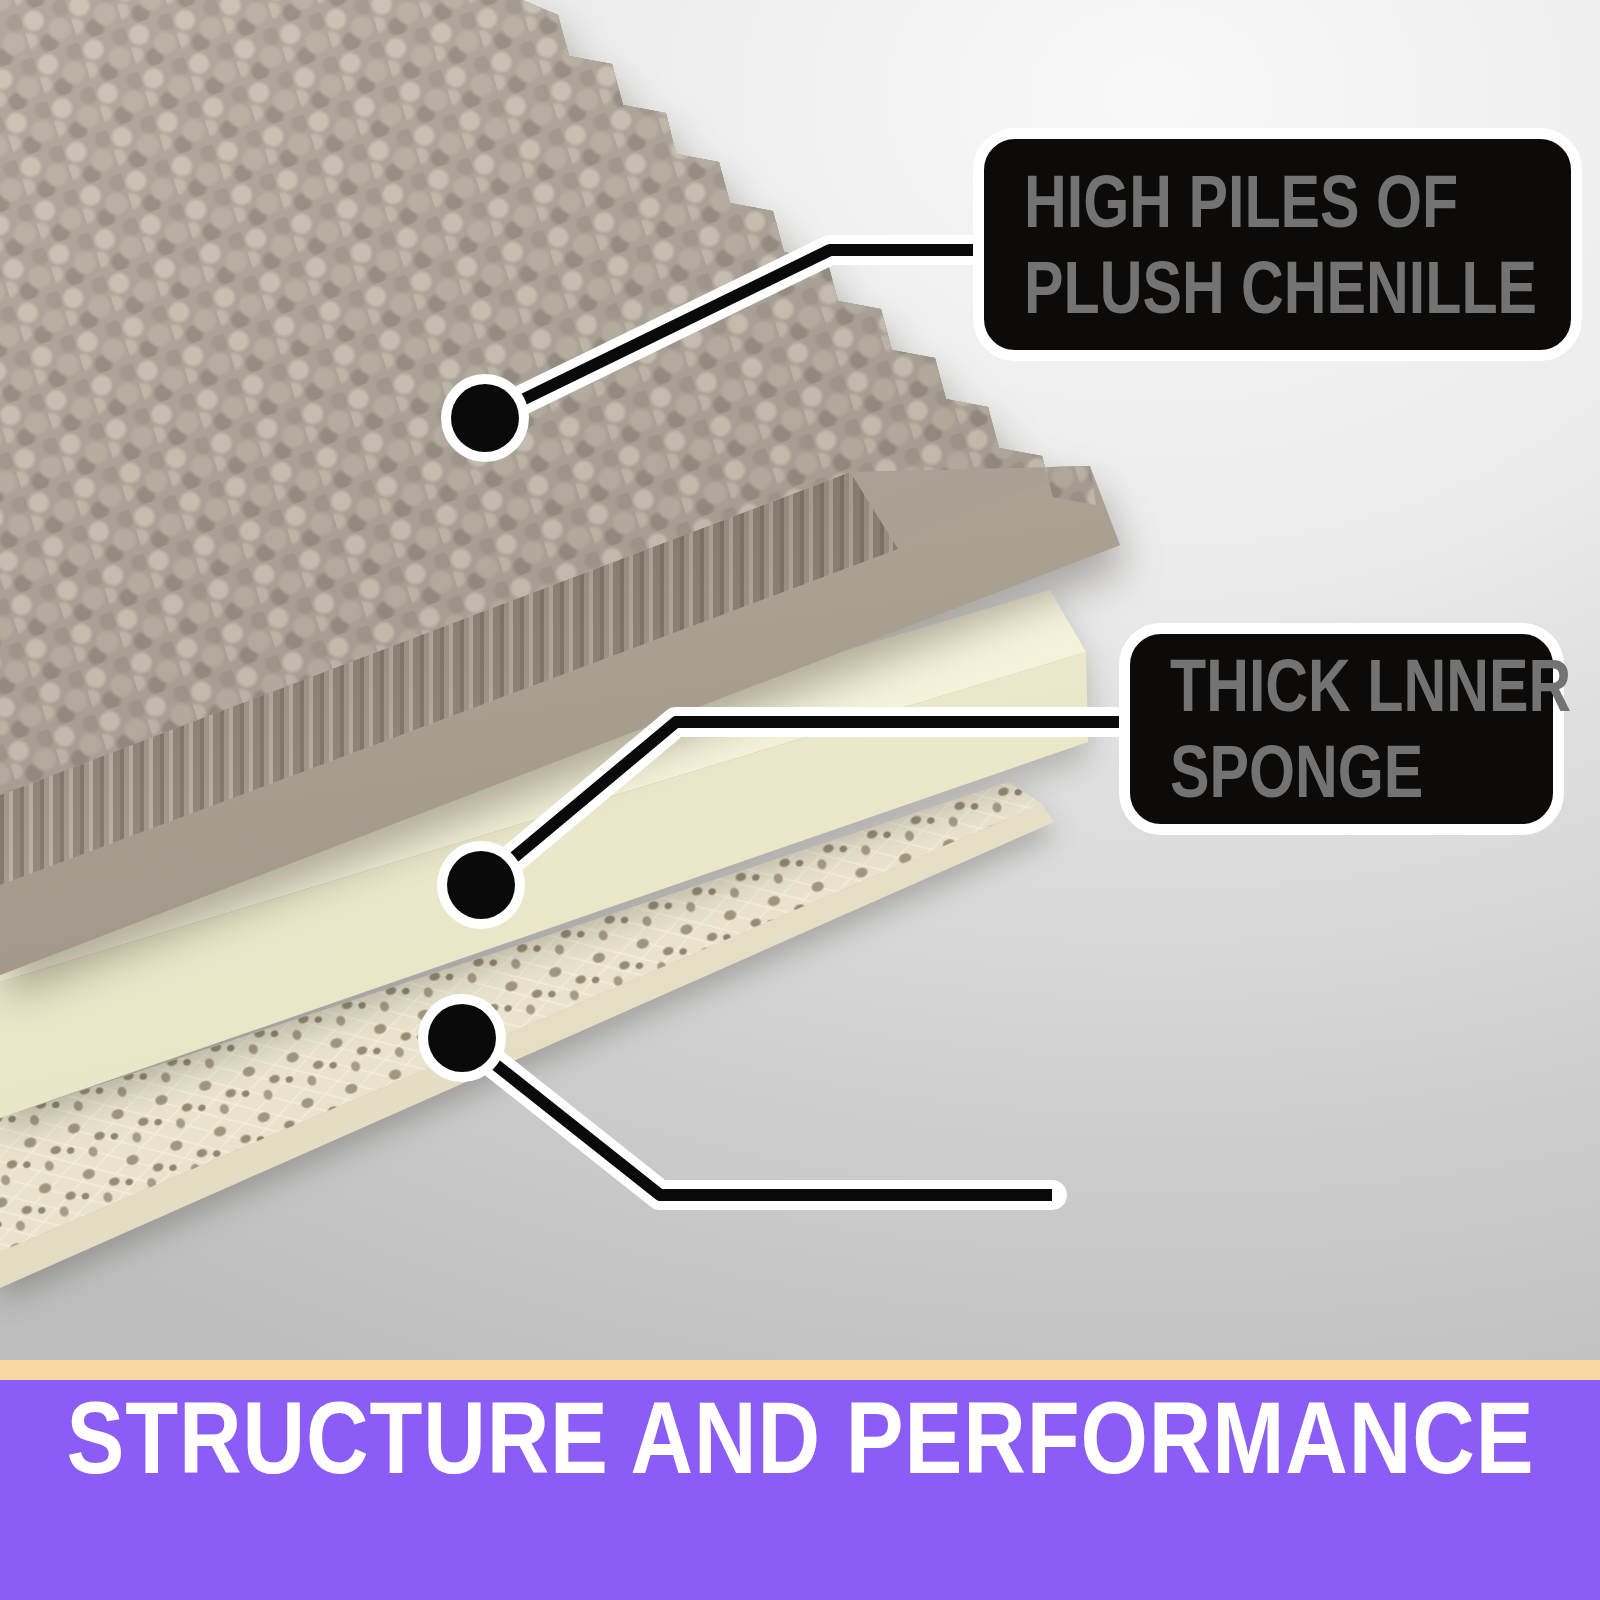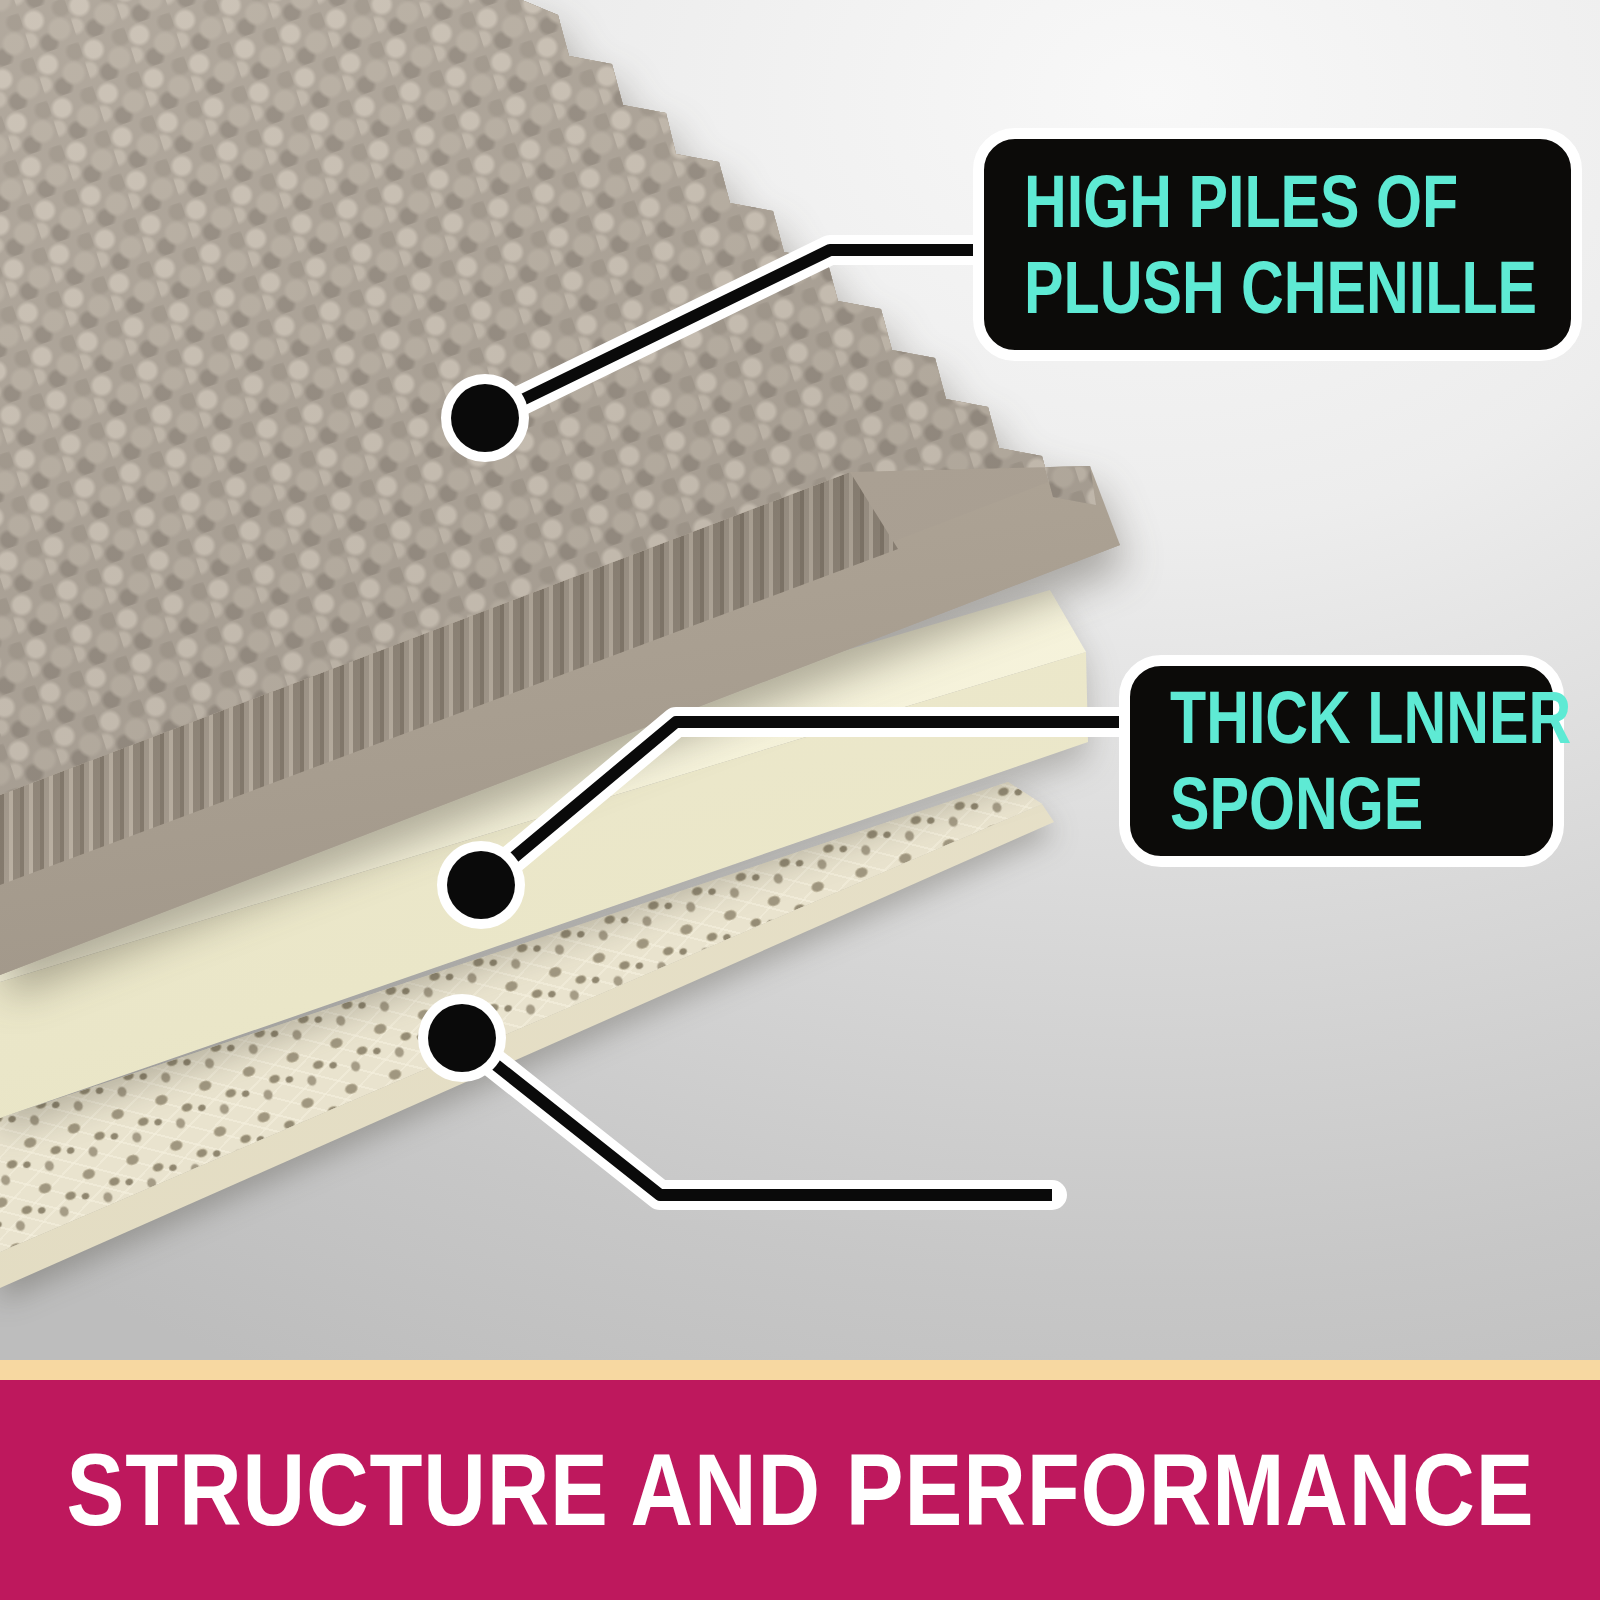--- a/index.html
+++ b/index.html
@@ -72,35 +72,35 @@
     background-size:48px 46px;
   }
   .rug-pile .shade{position:absolute;inset:0;background:linear-gradient(155deg,rgba(255,255,255,.12),rgba(0,0,0,.12));}
   
   svg.callouts{position:absolute;left:0;top:0;z-index:6;}
   
   .callout-box{
     position:absolute;z-index:10;box-sizing:border-box;
     background:#0c0b09;border:11px solid #ffffff;border-radius:42px;
     display:flex;flex-direction:column;justify-content:center;
-    color:#5eead4;font-weight:bold;
+    color:#737373;font-weight:bold;
   }
   .callout-box .line{
     display:inline-block;transform:scaleX(.8);transform-origin:left center;
     font-size:74px;line-height:1.16;white-space:nowrap;letter-spacing:0px;
   }
   #box1{left:973px;top:128px;width:609px;height:233px;padding-left:40px;}
-  #box2{left:1119px;top:623px;width:445px;height:212px;padding-left:40px;margin-top:32px;}
+  #box2{left:1119px;top:623px;width:445px;height:212px;padding-left:40px;}
   #box3{left:1040px;top:1120px;width:512px;height:146px;align-items:center;}
   #box3 .line{transform-origin:center center;font-size:72px;}
   
   .stripe{position:absolute;left:0;top:1360px;width:1600px;height:20px;background:#f7d8a1;z-index:20;}
   .banner{
-    position:absolute;left:0;top:1380px;width:1600px;height:220px;background:#be185d;z-index:20;
-    display:flex;align-items:center;justify-content:center;
+    position:absolute;left:0;top:1380px;width:1600px;height:220px;background:#8b5cf6;z-index:20;
+    display:flex;align-items:flex-start;justify-content:center;
   }
   .banner .title{
     color:#ffffff;font-weight:bold;font-size:102px;white-space:nowrap;
     display:inline-block;transform:scaleX(.85);letter-spacing:1px;
   }
 </style>
 </head>
 <body>
 
 <div class="stage">

